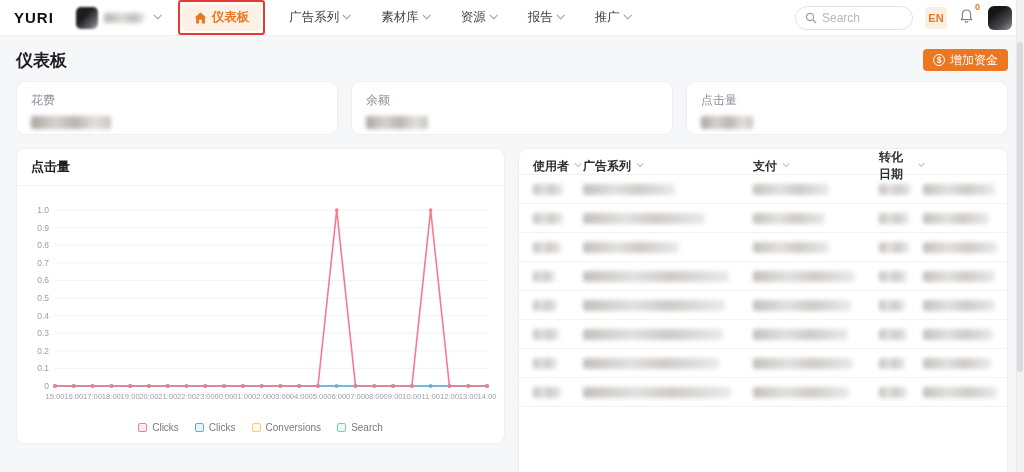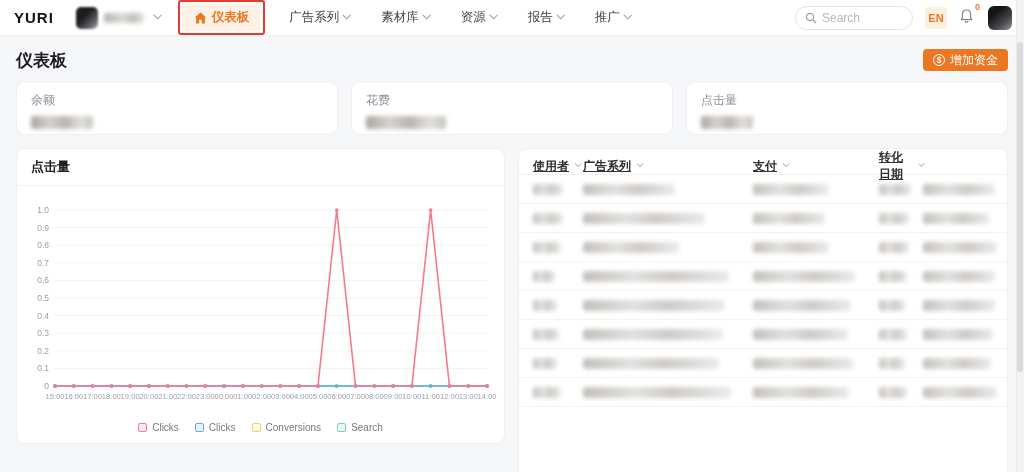--- a/index.html
+++ b/index.html
@@ -52,21 +52,21 @@
   .legend-swatch { width:9px; height:9px; border-radius:2px; border:1.5px solid; }
 
   
   .tbl-toolbar { display:flex; align-items:center; justify-content:flex-end; gap:12px; padding:8px 14px; }
   .tsearch { display:flex; align-items:center; width:120px; height:23px; border:1px solid #e2e3e5; border-radius:12px; padding:0 8px; gap:5px; }
   .tsearch input { border:none; outline:none; width:80px; font-size:12px; color:#555; background:transparent; }
   .tsearch input::placeholder { color:#b4b8bd; }
   .cols-ico { display:flex; gap:2px; cursor:pointer; }
   .cols-ico i { width:2.5px; height:11px; background:#8e9297; border-radius:1px; }
   .tgrid { display:grid; grid-template-columns:50px 170px 126px 44px 1fr; padding:0 14px; align-items:center; }
-  .thead { height:26px; border-bottom:1px solid #f1f1f2;text-decoration:underline; }
+  .thead { height:26px; border-bottom:1px solid #f1f1f2; }
   .th { font-size:12px; font-weight:bold; color:#2f2f33; display:flex; align-items:center; cursor:pointer; }
   .th .chev { width:5px; height:5px; margin-left:6px; border-color:#b9bdc2; }
   .trow { height:29px; border-bottom:1px solid #f4f4f5; cursor:pointer; }
   .cell-blob { height:11px; border-radius:3px; background:linear-gradient(90deg,#c3c0bc,#e3e1df 35%,#cecbc8 60%,#ecebea); filter:blur(2px); }
 
   
   .scrollbar { position:absolute; top:0; right:0; width:8px; height:472px; background:#f2f2f3; border-left:1px solid #eaeaeb; z-index:9; }
   .scroll-thumb { position:absolute; top:42px; right:1px; width:6px; height:330px; border-radius:3px; background:#dadadc; cursor:pointer; }
 </style>
 </head>
@@ -140,26 +140,26 @@
   <div class="titlerow">
     <div class="page-title">仪表板</div>
     <button class="btn-funds">
       <span class="dollar-ico">$</span>
       <span>增加资金</span>
     </button>
   </div>
 
   <div class="cards" id="cards">
       <div class="card">
+        <div class="card-label">花费</div>
+        <div class="blob" style="width:80px"></div>
+      </div>
+      <div class="card">
         <div class="card-label">余额</div>
         <div class="blob" style="width:62px"></div>
-      </div>
-      <div class="card">
-        <div class="card-label">花费</div>
-        <div class="blob" style="width:80px"></div>
       </div>
       <div class="card">
         <div class="card-label">点击量</div>
         <div class="blob" style="width:52px"></div>
       </div>
     </div>
 
   <div class="mains">
 
     <section class="panel panel-left">

